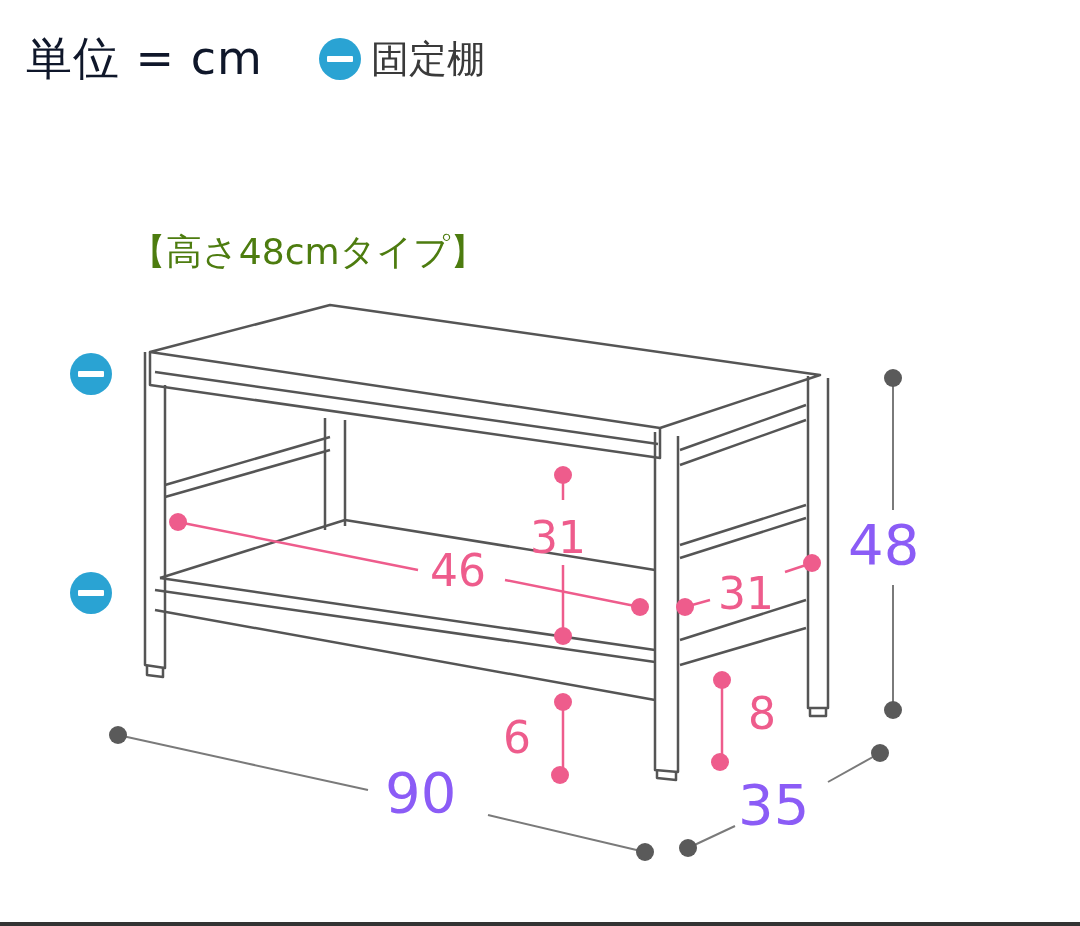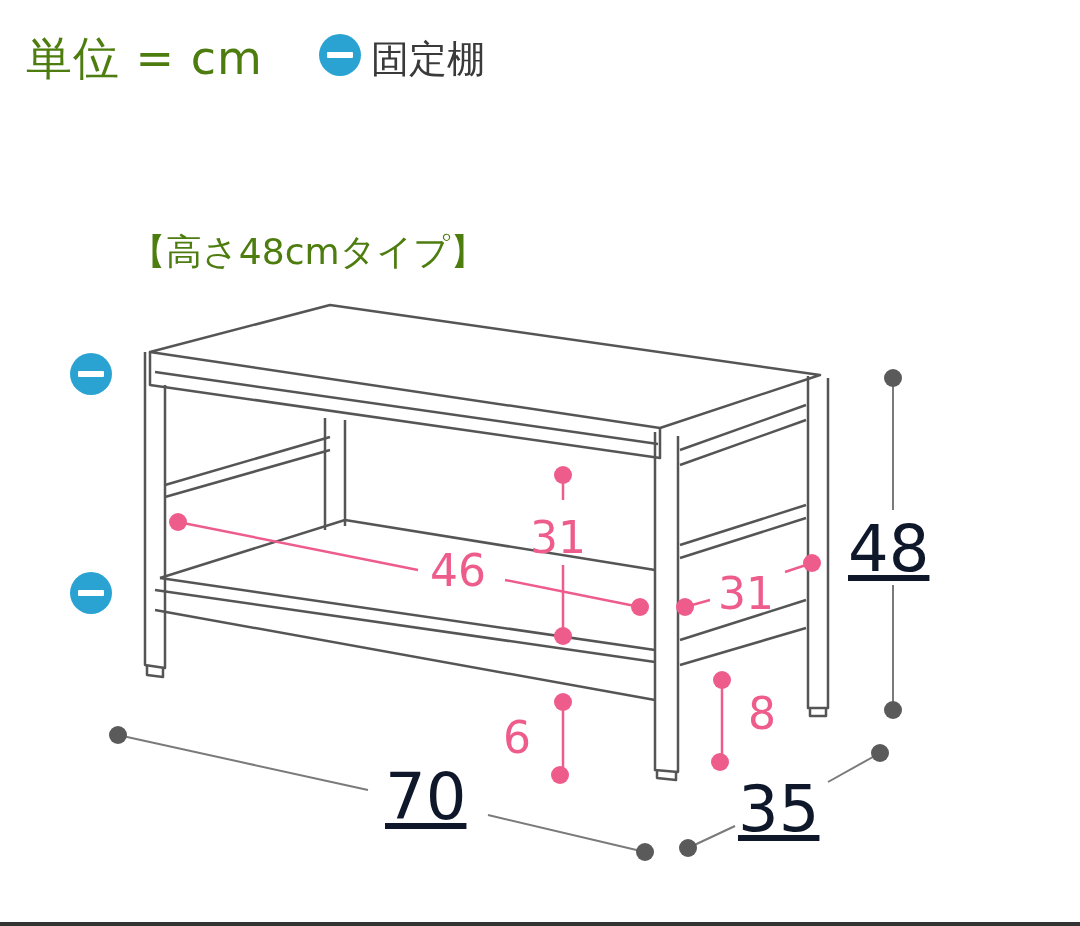--- a/index.html
+++ b/index.html
@@ -1,27 +1,27 @@
 <!DOCTYPE html>
 <html><head>
 <meta charset="utf-8">
 <style>
   html, body { margin:0; padding:0; background:#ffffff; }
   body { width:1080px; height:926px; position:relative; overflow:hidden;
          font-family:"DejaVu Sans", "Liberation Sans", sans-serif; color:#333; }
   .legend { position:absolute; left:26px; top:28px; display:flex; align-items:center; }
-  .unit { font-size:46px; color:#4d7c0f; letter-spacing:1px; }
-  .fixed-legend { display:flex; align-items:flex-start; margin-left:56px;font-family:Liberation Serif, serif; }
+  .unit { font-size:46px; color:#0f172a; letter-spacing:1px; }
+  .fixed-legend { display:flex; align-items:center; margin-left:56px;font-family:Liberation Serif, serif; }
   .blue-dot { width:42px; height:42px; border-radius:50%; background:#2aa3d3; position:relative; display:inline-block; }
   .blue-dot::after { content:""; position:absolute; left:8px; right:8px; top:18px; height:6px; background:#fff; border-radius:1px; }
   .fixed-label { font-size:38px; color:#3a3a3a; margin-left:10px; }
   .subtitle { position:absolute; left:130px; top:228px; font-size:36px; color:#4d7c0f; }
   .side-icon { position:absolute; }
   svg.drawing { position:absolute; left:0; top:0; }
-  .dim { position:absolute; font-size:64px; color:#0f172a;text-decoration:underline; }
+  .dim { position:absolute; font-size:56px; color:#8b5cf6; }
   .pdim { position:absolute; font-size:44px; color:#ee5c8c; }
   .bottom-bar { position:absolute; left:0; right:0; bottom:0; height:4px; background:#333; }
 </style>
 </head>
 <body>
 
 <div class="legend">
   <span class="unit">単位 = cm</span>
   <span class="fixed-legend">
     <span class="blue-dot"></span>
@@ -97,21 +97,21 @@
     <circle cx="812" cy="563" r="9" stroke="none"></circle>
     <line x1="563" y1="702" x2="563" y2="775"></line>
     <circle cx="563" cy="702" r="9" stroke="none"></circle>
     <circle cx="560" cy="775" r="9" stroke="none"></circle>
     <line x1="722" y1="680" x2="722" y2="762"></line>
     <circle cx="722" cy="680" r="9" stroke="none"></circle>
     <circle cx="720" cy="762" r="9" stroke="none"></circle>
   </g>
 </svg>
 
-<span class="dim" style="left:385px;top:760px;">70</span>
+<span class="dim" style="left:385px;top:760px;">90</span>
 <span class="dim" style="left:738px;top:772px;text-align:center;">35</span>
 <span class="dim" style="left:848px;top:512px;">48</span>
 
 <span class="pdim" style="left:430px;top:545px;">46</span>
 <span class="pdim" style="left:530px;top:512px;">31</span>
 <span class="pdim" style="left:718px;top:568px;">31</span>
 <span class="pdim" style="left:503px;top:712px;">6</span>
 <span class="pdim" style="left:748px;top:688px;">8</span>
 
 <div class="bottom-bar"></div>

